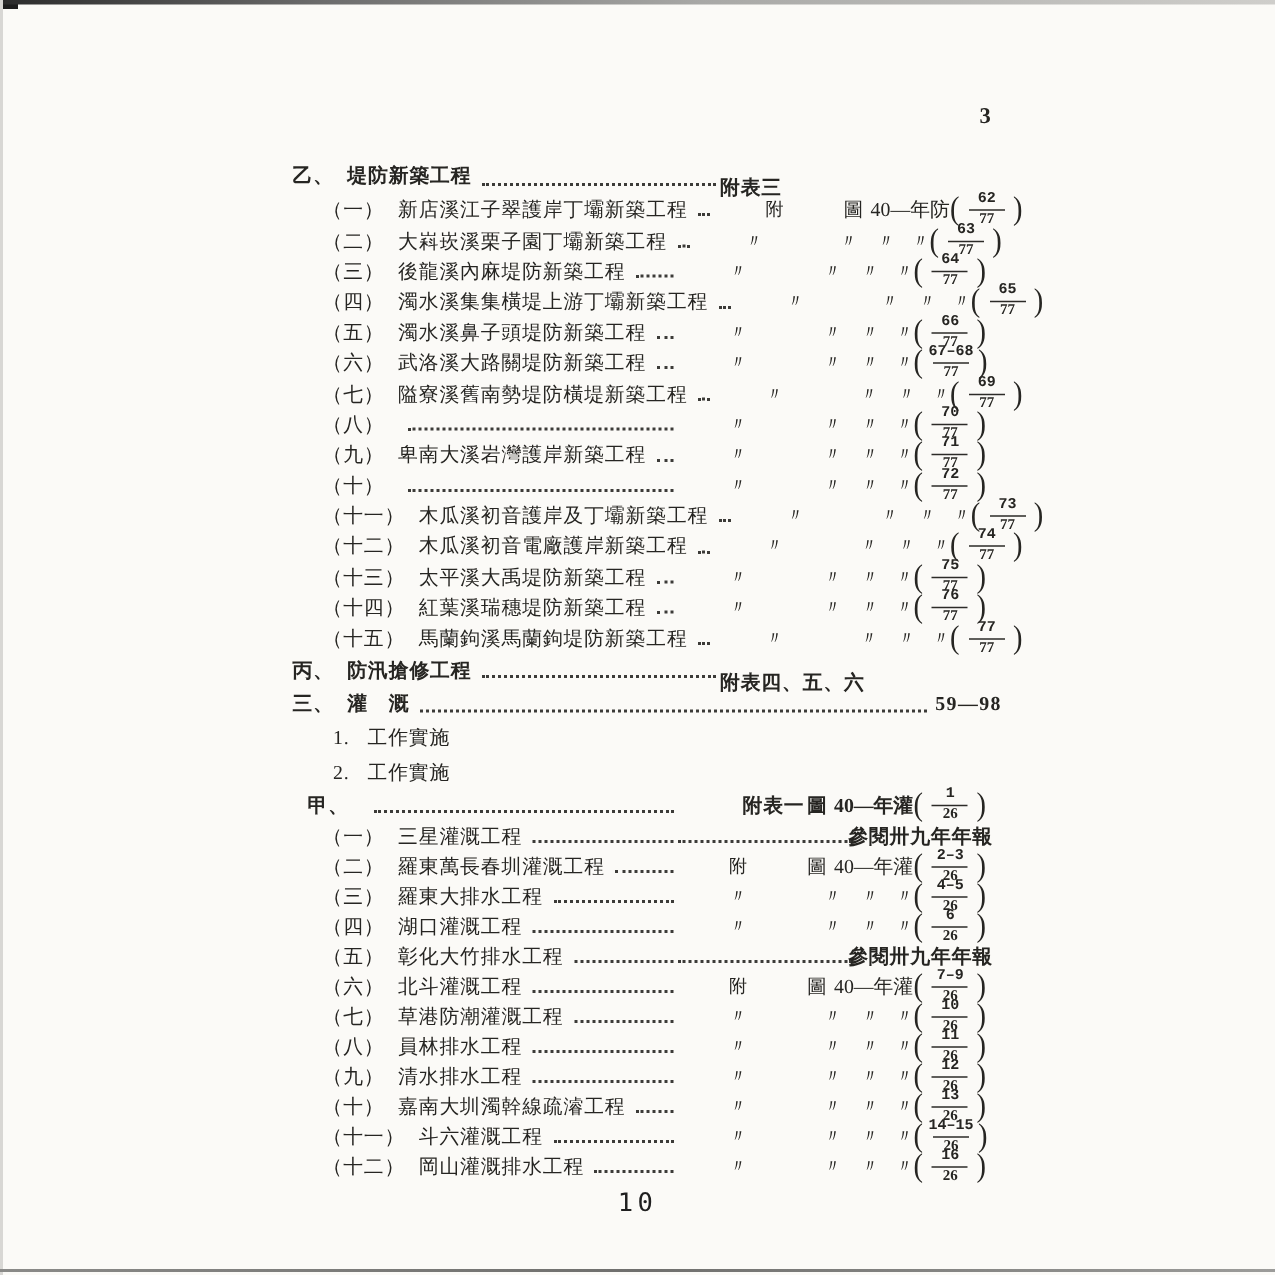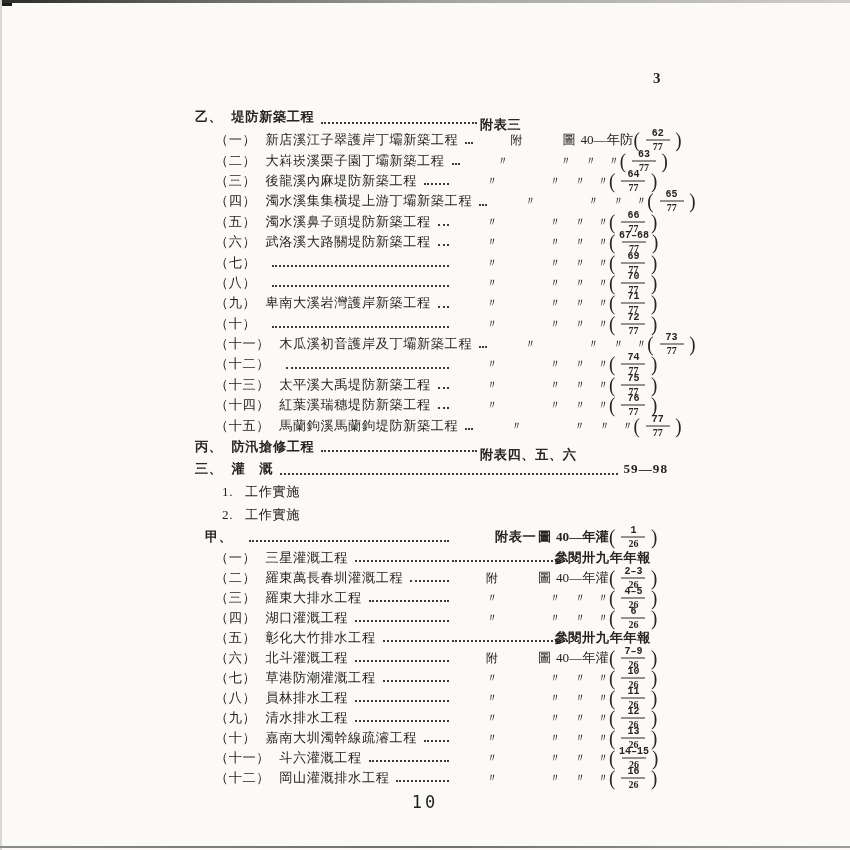--- a/index.html
+++ b/index.html
@@ -42,21 +42,21 @@
 
   .rz{ flex:none; position:relative; width:216px; height:100%; }
   .rz > span{ position:absolute; top:50%; transform:translateY(-50%); }
   .rz .attach{ left:34px; }
   .rz .aref{ left:29px;margin-left:14px; }
   .rz .map{ left:86px; }
   .rz .maplabel{ left:104px; letter-spacing:0; }
   .rz .d1{ left:97px; } .rz .d2{ left:122px; } .rz .d3{ left:145px; }
   .rz .rz-leader{ left:0; width:116px; height:0; top:auto; bottom:6px; transform:none;
                   border-bottom:2px dotted #3c3b38; }
-  .rz .refnote{ left:auto; right:17px; font-weight:600; }
+  .rz .refnote{ left:auto; right:6px; font-weight:600; }
 
   .frac{ left:157px; display:inline-flex; align-items:center; line-height:1; }
   .frac::before{ content:"("; font-size:19px; font-weight:400; transform:scaleY(1.15); margin-right:1px; }
   .frac::after{ content:")"; font-size:19px; font-weight:400; transform:scaleY(1.15); margin-left:1px; }
   .fr{ display:flex; flex-direction:column; align-items:center; min-width:33px;
        font-size:10px; font-weight:700; letter-spacing:0; }
   .fr .num{ display:block; padding:0 2px 1px;font-family:Liberation Mono, monospace; }
   .fr .den{ display:block; border-top:1.2px solid #2c2b28; padding:1px 2px 0; min-width:24px; text-align:center; }
 
   .ditto{ font-size:12px; }
@@ -207,20 +207,21 @@
             <span class="num">67–68</span>
             <span class="den">77</span>
           </span>
         </span>
         <span class="refnote"></span>
       </span>
     </div>
 
     <div class="row item">
       <span class="no">（七）</span>
+      <span class="title">隘寮溪舊南勢堤防橫堤新築工程</span>
       <span class="leader"></span>
       <span class="rz">
 
         <span class="attach ditto">〃</span>
         <span class="map"></span>
         <span class="maplabel"></span>
         <span class="d1 ditto">〃</span>
         <span class="d2 ditto">〃</span>
         <span class="d3 ditto">〃</span>
         <span class="frac">
@@ -314,20 +315,21 @@
             <span class="num">73</span>
             <span class="den">77</span>
           </span>
         </span>
         <span class="refnote"></span>
       </span>
     </div>
 
     <div class="row item">
       <span class="no">（十二）</span>
+      <span class="title">木瓜溪初音電廠護岸新築工程</span>
       <span class="leader"></span>
       <span class="rz">
 
         <span class="attach ditto">〃</span>
         <span class="map"></span>
         <span class="maplabel"></span>
         <span class="d1 ditto">〃</span>
         <span class="d2 ditto">〃</span>
         <span class="d3 ditto">〃</span>
         <span class="frac">

